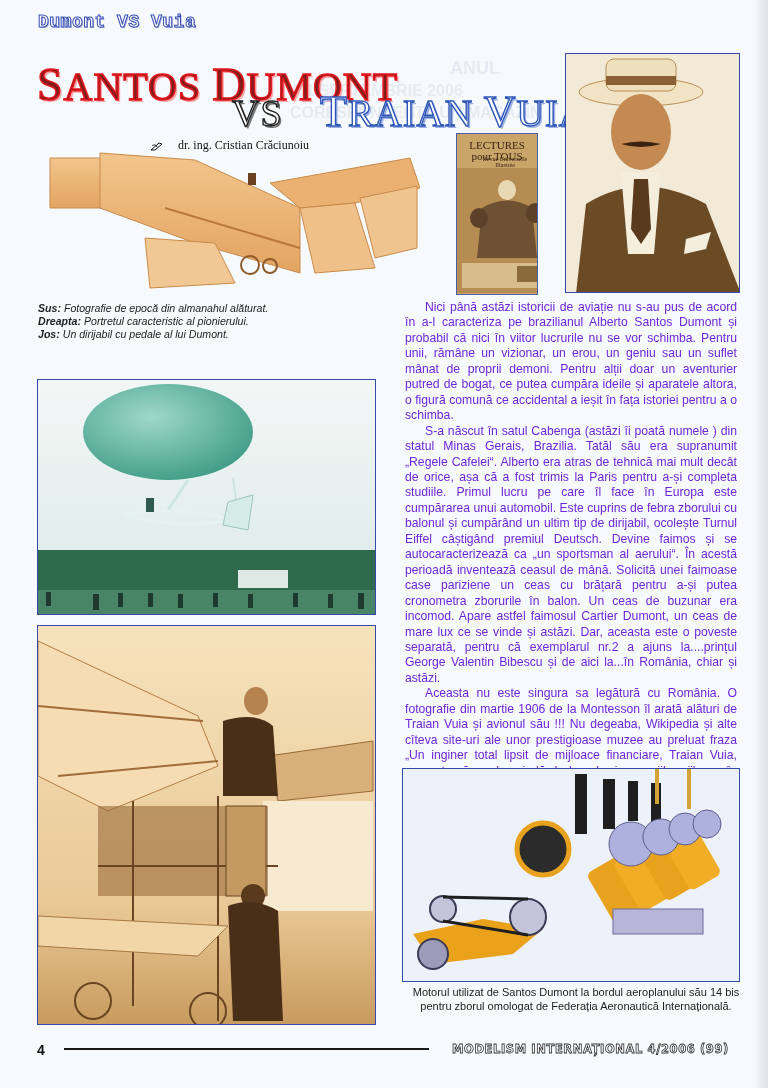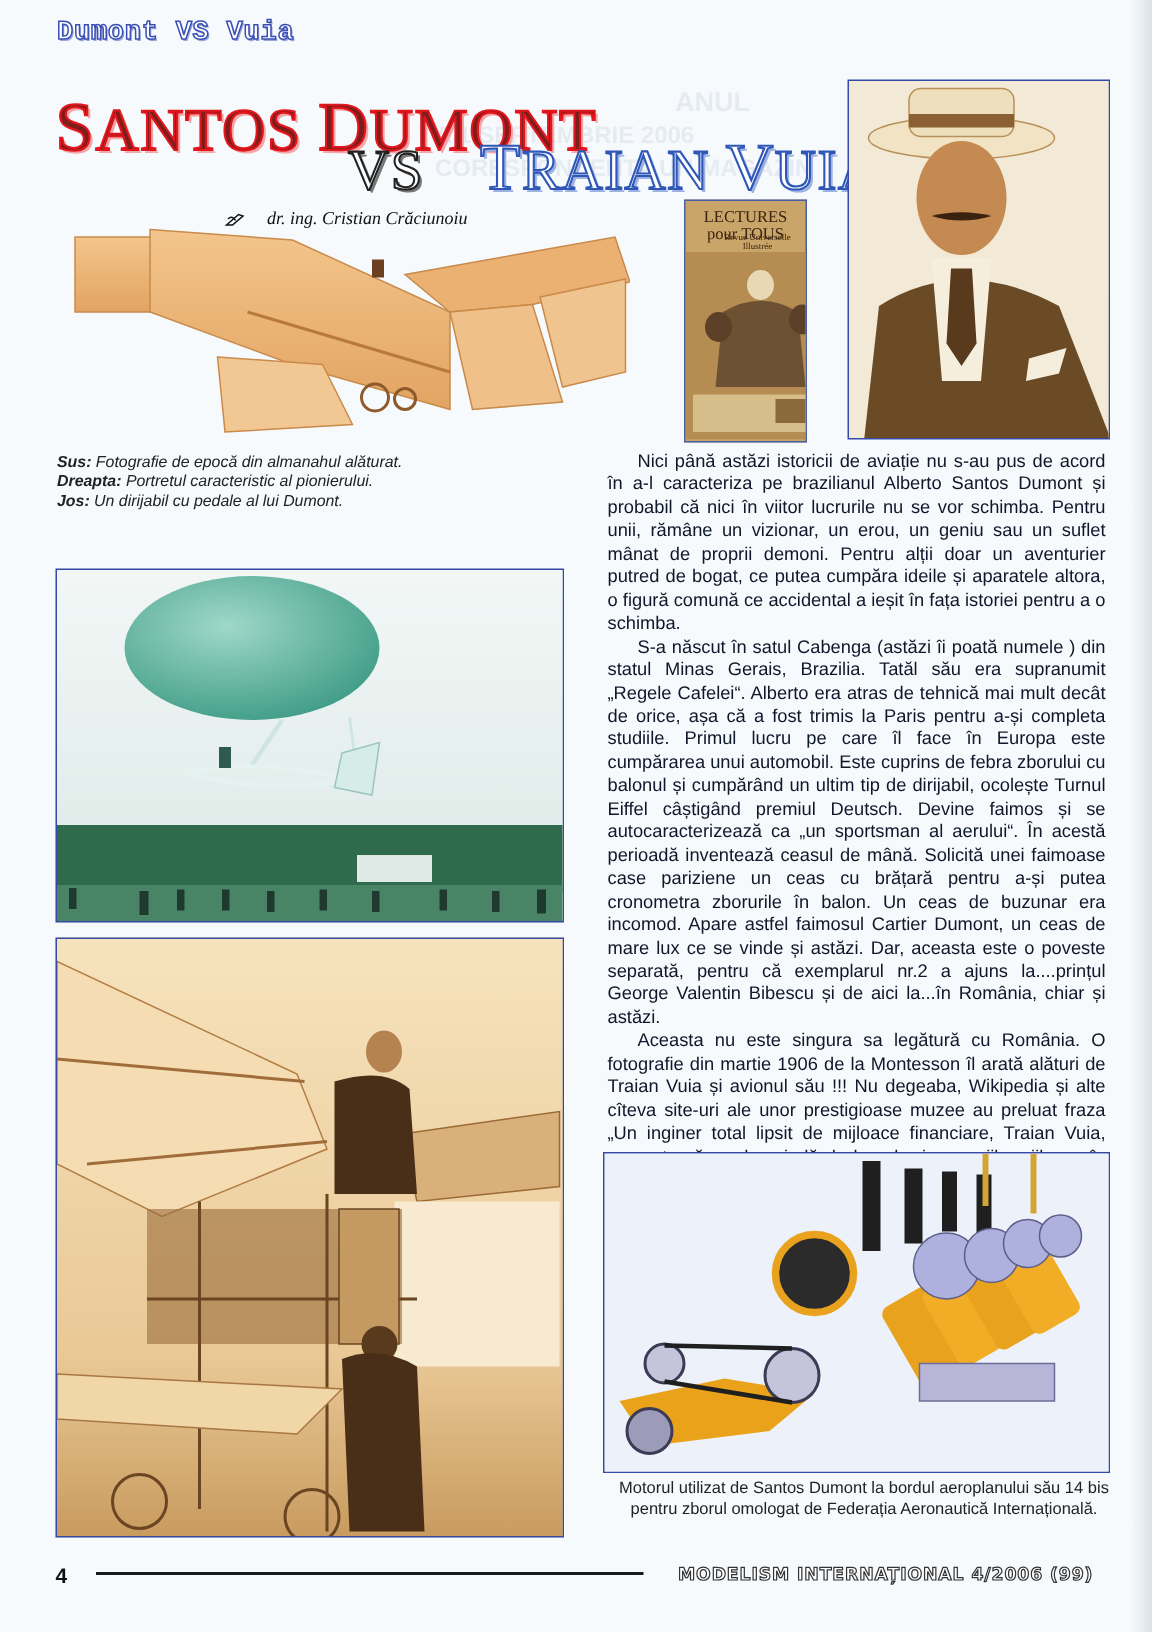--- a/index.html
+++ b/index.html
@@ -33,36 +33,36 @@
     .title-2 {
       position: absolute; left: 232px; top: 86px;
       font-family: "Liberation Serif", serif; font-size: 38px; letter-spacing: 1px;
     }
     .title-2 .vs { color: #fff; -webkit-text-stroke: 1.4px #222; text-shadow: 2px 2px 0 #777; }
     .title-2 .name { color: #fff; -webkit-text-stroke: 1.4px #2f57b8; text-shadow: 2px 2px 0 #9eb2e2; margin-left: 27px; }
     .title-2 .big { font-size: 44px; }
 
     .byline {
       position: absolute; left: 150px; top: 138px;
-      font-family: "Liberation Serif", serif; font-style: italic; font-size: 12px; color: #111;
+      font-family: "Liberation Serif", serif; font-size: 12px; color: #111;
       display: flex; align-items: center; gap: 14px;
     }
     .pen-icon { width: 14px; height: 10px; display: inline-block; }
 
     .photo { position: absolute; border: 1.5px solid #3549a8; overflow: hidden; }
 
     .caption-block {
       position: absolute; left: 38px; top: 302px; width: 340px;
       font-size: 10.6px; line-height: 13px; font-style: italic; color: #222;
     }
     .caption-block b { font-style: italic; font-weight: bold; }
 
     .article {
       position: absolute; left: 405px; top: 300px; width: 332px;
-      font-size: 12.2px; line-height: 15.45px; text-align: justify; color: #0f172a;
+      font-size: 12.2px; line-height: 15.45px; text-align: justify; color: #6d28d9;
     }
     .article p { text-indent: 20px; }
 
     .engine-caption {
       position: absolute; left: 402px; top: 986px; width: 348px;
       font-size: 11px; line-height: 13.5px; text-align: center; color: #222;
     }
 
     .footer-num { position: absolute; left: 37px; top: 1042px; font-weight: bold; font-size: 14px; color: #111; }
     .footer-rule { position: absolute; left: 64px; top: 1048px; width: 365px; height: 2px; background: #1a1a1a; }

